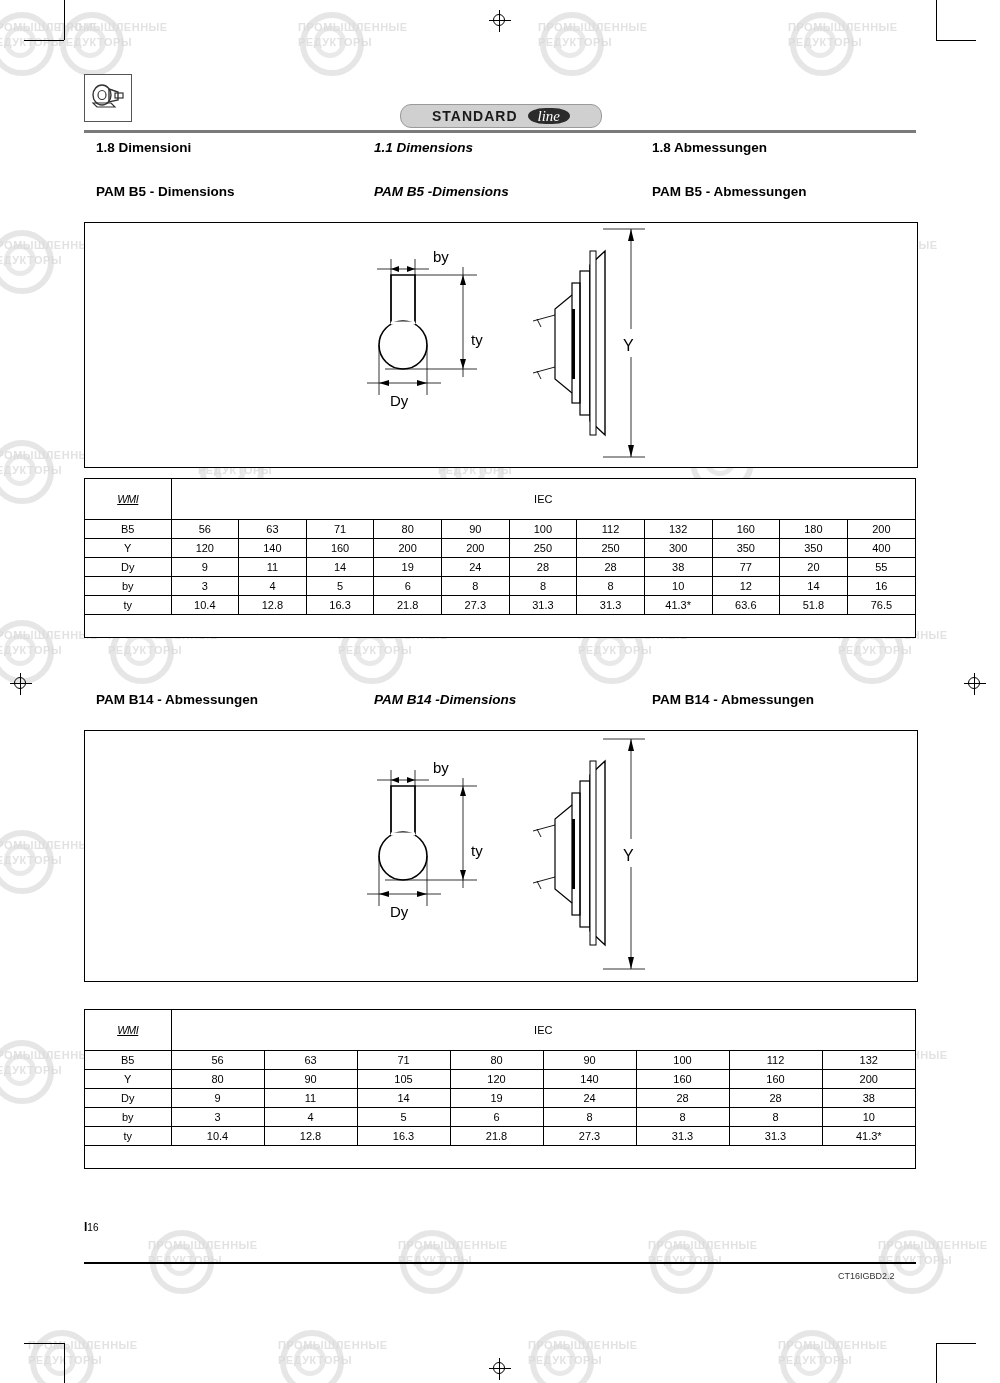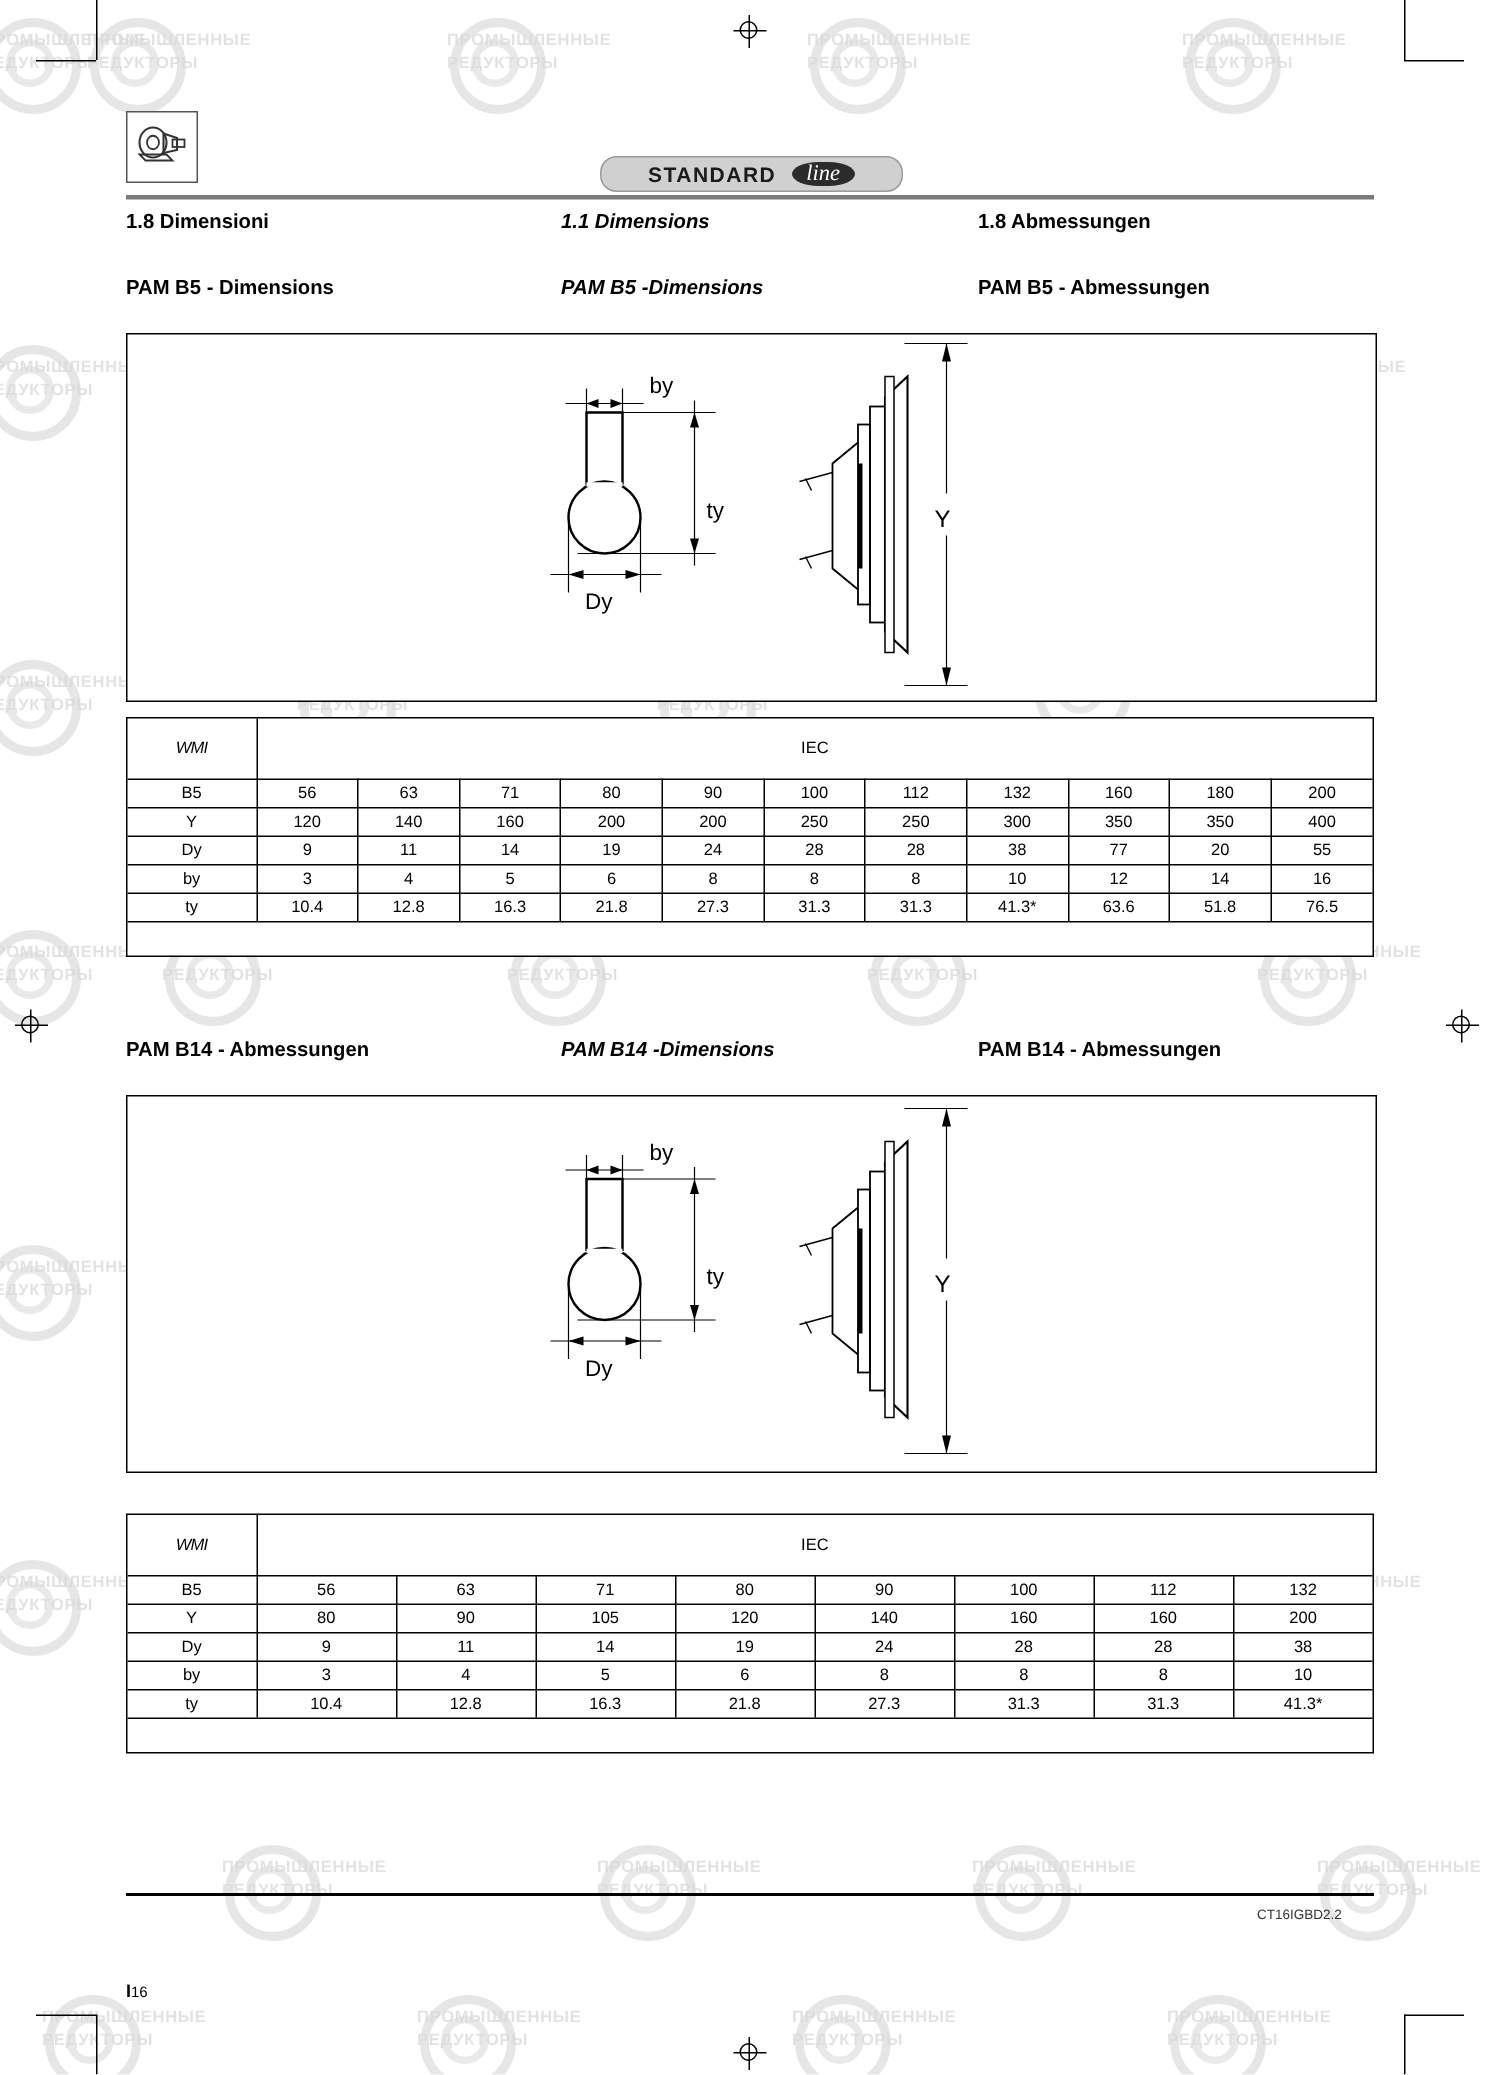--- a/index.html
+++ b/index.html
@@ -138,21 +138,21 @@
   }
 
   .hdr-row {
     position: absolute;
     left: 84px;
     width: 832px;
     font-size: 13.5px;
     font-weight: bold;
   }
   .hdr-row span { position: absolute; white-space: nowrap; }
-  .c1 { left: 0px; text-align: center; }
+  .c1 { left: 12px; text-align: center; }
   .c2 { left: 290px; }
   .c3 { left: 568px; }
   .ital { font-style: italic; }
 
   .fig {
     position: absolute;
     left: 84px;
     width: 832px;
     border: 1px solid #000;
     background: #fff;
@@ -191,20 +191,21 @@
     border-right: none;
   }
   table.dim tr td:first-child { border-left: none; }
   table.dim tr td:last-child { border-right: none; }
   table.dim tr:last-child td { border-bottom: none; }
   .wmi-cell {
     font-size: 23px;
     font-weight: bold;
     font-style: italic;
     letter-spacing: -0.5px;
+    text-decoration: underline;
   }
   .iec-cell {
     font-size: 26px;
     font-weight: bold;
   }
   .lbl { font-weight: bold; font-size: 11px; }
   .colhdr { font-weight: bold; font-size: 11px; }
   .tbl-foot {
     height: 22px;
     border-top: 1px solid #000;
@@ -214,21 +215,21 @@
     position: absolute;
     left: 84px;
     top: 1262px;
     width: 832px;
     height: 2px;
     background: #000;
   }
   .page-num {
     position: absolute;
     left: 84px;
-    top: 1320px;
+    top: 1220px;
     font-size: 12px;
     font-weight: bold;
   }
   .page-num .small { font-size: 10px; font-weight: normal; }
   .doc-code {
     position: absolute;
     left: 838px;
     top: 1271px;
     font-size: 9px;
     color: #333;

